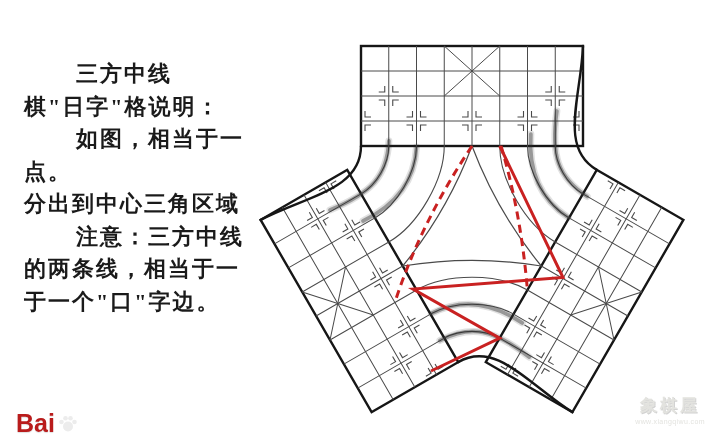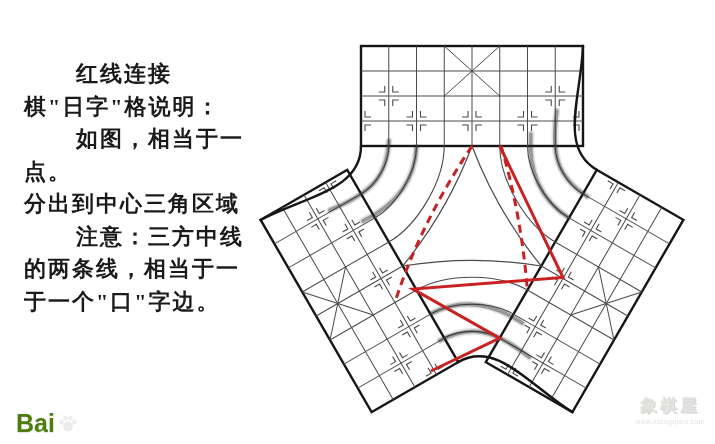--- a/index.html
+++ b/index.html
@@ -17,33 +17,33 @@
   .sw{stroke:#161616;stroke-width:2.4;fill:none;stroke-linecap:round;}
   .tri{stroke:#4a4a4a;stroke-width:1.2;fill:none;}
   .mk{stroke:#4a4a4a;stroke-width:1.1;fill:none;}
   .sh-w{stroke:#2b2b2b;stroke-width:7;opacity:.14;fill:none;stroke-linecap:round;}
   .sh-n{stroke:#2b2b2b;stroke-width:3.8;opacity:.4;fill:none;stroke-linecap:round;}
   .red{stroke:var(--red,#c92121);fill:none;}
   .solid{stroke-width:3;stroke-linejoin:miter;}
   .dash{stroke-width:3;stroke-dasharray:8 5.5;}
   .wm-baidu{position:absolute;left:16px;bottom:6px;display:flex;align-items:center;gap:2px;
             font-family:"Liberation Sans","DejaVu Sans",sans-serif;font-weight:bold;
-            font-size:25px;color:#4d7c0f;text-shadow:0 1px 1px #e0e0e0;}
+            font-size:25px;color:#b91c1c;text-shadow:0 1px 1px #e0e0e0;}
   .wm-xqw{position:absolute;right:10px;bottom:19px;text-align:center;color:#e3e3df;
           font-family:"Liberation Sans","DejaVu Sans",sans-serif;}
   .wm-xqw .t{font-size:17px;font-weight:bold;letter-spacing:3px;text-shadow:1px 1px 0 #d2d2d2;}
   .wm-xqw .u{font-size:7px;letter-spacing:.4px;margin-top:1px;}
 </style>
 </head>
 <body>
 
 <div id="stage" style="--red: #c92121;">
 
   <div class="desc">
-    <div class="ln ind">红线连接</div>
+    <div class="ln ind">三方中线</div>
     <div class="ln">棋"日字"格说明：</div>
     <div class="ln ind">如图，相当于一</div>
     <div class="ln">点。</div>
     <div class="ln">分出到中心三角区域</div>
     <div class="ln ind">注意：三方中线</div>
     <div class="ln">的两条线，相当于一</div>
     <div class="ln">于一个"口"字边。</div>
   </div>
 
   <svg class="board" viewBox="0 0 715 444">

